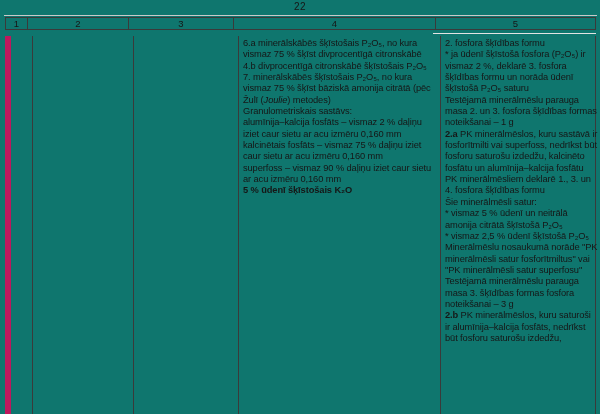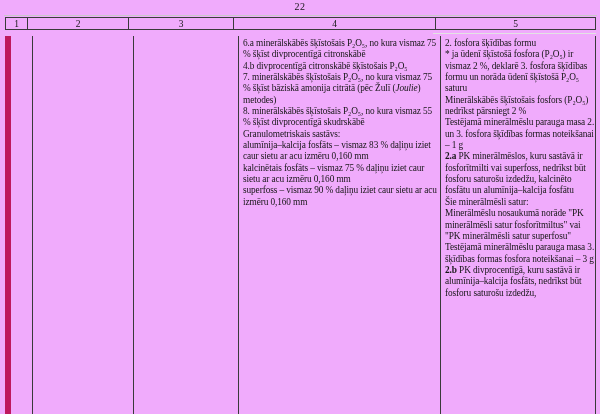--- a/index.html
+++ b/index.html
@@ -1,21 +1,21 @@
 <!DOCTYPE html>
 <html><head>
 <meta charset="utf-8">
 <style>
   html, body { margin: 0; padding: 0; background: #e8e8e8; }
   .page {
     position: relative;
     width: 600px;
     height: 414px;
-    background: #f0abfc;
-    font-family: Liberation Serif, serif;
+    background: #0f766e;
+    font-family: Liberation Sans, sans-serif;
     color: #161616;
     overflow: hidden;
     margin: 0 auto;
   }
   .page-number {
     position: absolute;
     top: 1px;
     left: 0;
     width: 600px;
     text-align: center;
@@ -111,32 +111,34 @@
   </div>
 
   <div class="body-row">
     <div class="body-cell w1"></div>
     <div class="body-cell w2"></div>
     <div class="body-cell w3"></div>
     <div class="body-cell w4 cell-text pad4">
         <div class="para"><span>6.a minerālskābēs šķīstošais P₂O₅, no kura vismaz 75 % šķīst divprocentīgā citronskābē</span></div>
         <div class="para"><span>4.b divprocentīgā citronskābē šķīstošais P₂O₅</span></div>
         <div class="para"><span>7. minerālskābēs šķīstošais P₂O₅, no kura vismaz 75 % šķīst bāziskā amonija citrātā (pēc Žulī (</span><span class="seg-i">Joulie</span><span>) metodes)</span></div>
-        <div class="para"><span>8. minerālskābēs šķīstošais P₂O₅, no kura vismaz 55 % šķīst divprocentīgā skudrskābē</span></div>
         <div class="para"><span>Granulometriskais sastāvs:</span></div>
-        <div class="para"><span>alumīnija–kalcija fosfāts – vismaz 83 % daļiņu iziet caur sietu ar acu izmēru 0,160 mm</span></div>
+        <div class="para"><span>alumīnija–kalcija fosfāts – vismaz 2 % daļiņu iziet caur sietu ar acu izmēru 0,160 mm</span></div>
         <div class="para"><span>kalcinētais fosfāts – vismaz 75 % daļiņu iziet caur sietu ar acu izmēru 0,160 mm</span></div>
         <div class="para"><span>superfoss – vismaz 90 % daļiņu iziet caur sietu ar acu izmēru 0,160 mm</span></div>
+        <div class="para"><span class="seg-b">5 % ūdenī šķīstošais K₂O</span></div>
       </div>
     <div class="body-cell w5 cell-text pad5">
         <div class="para"><span>2. fosfora šķīdības formu</span></div>
         <div class="para"><span>* ja ūdenī šķīstošā fosfora (P₂O₅) ir vismaz 2 %, deklarē 3. fosfora šķīdības formu un norāda ūdenī šķīstošā P₂O₅ saturu</span></div>
-        <div class="para"><span>Minerālskābēs šķīstošais fosfors (P₂O₅) nedrīkst pārsniegt 2 %</span></div>
         <div class="para"><span>Testējamā minerālmēslu parauga masa 2. un 3. fosfora šķīdības formas noteikšanai – 1 g</span></div>
         <div class="para"><span class="seg-b">2.a</span><span> PK minerālmēslos, kuru sastāvā ir fosforītmilti vai superfoss, nedrīkst būt fosforu saturošu izdedžu, kalcinēto fosfātu un alumīnija–kalcija fosfātu</span></div>
+        <div class="para"><span>PK minerālmēsliem deklarē 1., 3. un 4. fosfora šķīdības formu</span></div>
         <div class="para"><span>Šie minerālmēsli satur:</span></div>
+        <div class="para"><span>* vismaz 5 % ūdenī un neitrālā amonija citrātā šķīstošā P₂O₅</span></div>
+        <div class="para"><span>* vismaz 2,5 % ūdenī šķīstošā P₂O₅</span></div>
         <div class="para"><span>Minerālmēslu nosaukumā norāde "PK minerālmēsli satur fosforītmiltus" vai "PK minerālmēsli satur superfosu"</span></div>
         <div class="para"><span>Testējamā minerālmēslu parauga masa 3. šķīdības formas fosfora noteikšanai – 3 g</span></div>
-        <div class="para"><span class="seg-b">2.b</span><span> PK divprocentīgā, kuru sastāvā ir alumīnija–kalcija fosfāts, nedrīkst būt fosforu saturošu izdedžu,</span></div>
+        <div class="para"><span class="seg-b">2.b</span><span> PK minerālmēslos, kuru saturoši ir alumīnija–kalcija fosfāts, nedrīkst būt fosforu saturošu izdedžu,</span></div>
       </div>
   </div>
 
 </div>
 
 </body></html>

